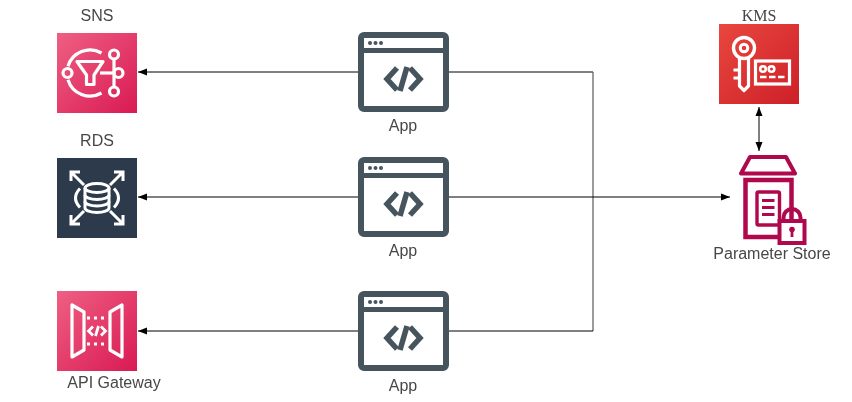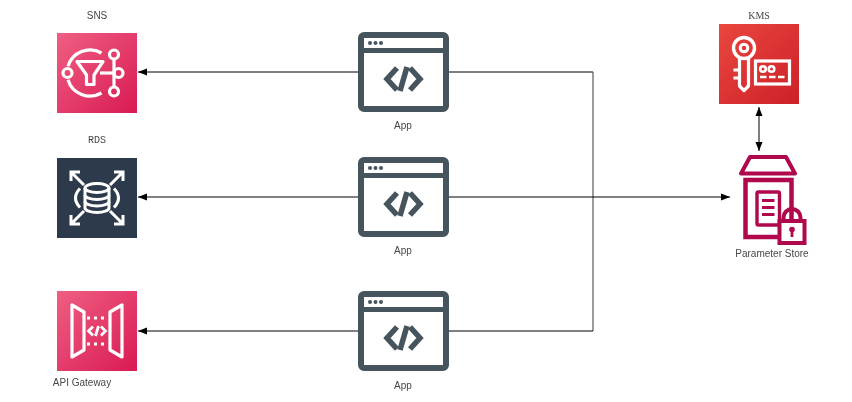--- a/index.html
+++ b/index.html
@@ -3,21 +3,21 @@
 <meta charset="utf-8">
 <style>
   html,body{margin:0;padding:0;background:#fff;}
   #canvas{
     position:relative;width:852px;height:402px;background:var(--canvas,#fff);
     font-family:"Liberation Sans", sans-serif;overflow:hidden;
   }
   .abs{position:absolute;}
   .label{
     position:absolute;transform:translateX(-50%);white-space:nowrap;
-    font-size:10px;color:var(--label,#474747);line-height:14px;text-align:center;
+    font-size:16px;color:var(--label,#474747);line-height:14px;text-align:center;
   }
   .grad-pink{background:linear-gradient(135deg,var(--pink-light,#ef5f83),var(--pink-dark,#d91a53));}
   .grad-red{background:linear-gradient(135deg,var(--red-light,#e9473f),var(--red-dark,#cd2028));}
   .bg-navy{background:var(--navy,#2c3a4b);}
   .iconbox{width:80px;height:80px;}
   svg{display:block;}
   #wires{position:absolute;left:0;top:0;pointer-events:none;}
 </style>
 </head>
 <body>
@@ -50,21 +50,21 @@
         <path d="M20,28.5 L46,28.5 L37,42 L37,51.5 L29.5,51.5 L29.5,42 Z" stroke-linejoin="round"></path>
         <line x1="43" y1="40" x2="56" y2="40"></line>
         <line x1="57" y1="26.5" x2="57" y2="53.5"></line>
         <circle cx="57" cy="21.5" r="4.5"></circle>
         <circle cx="61.5" cy="40" r="4.5"></circle>
         <circle cx="57" cy="58.5" r="4.5"></circle>
       </g>
     </svg>
   </div>
 
-  <div class="label" style="left:97px;top:134px;font-family:Liberation Mono, monospace;">RDS</div>
+  <div class="label" style="left:97px;top:134px;">RDS</div>
   <div class="abs iconbox bg-navy" style="left:57px;top:158px;">
     <svg width="80" height="80" viewBox="0 0 80 80">
       <g stroke="#fff" stroke-width="3" fill="none">
         <path d="M27,27 L14,14 M14,23 L14,14 L23,14"></path>
         <path d="M53,27 L66,14 M57,14 L66,14 L66,23"></path>
         <path d="M27,53 L14,66 M14,57 L14,66 L23,66"></path>
         <path d="M53,53 L66,66 M66,57 L66,66 L57,66"></path>
         <ellipse cx="40" cy="30" rx="12" ry="4.5"></ellipse>
         <path d="M28,30 L28,50 M52,30 L52,50"></path>
         <path d="M28,50 A12,4.5 0 0 0 52,50"></path>
@@ -82,21 +82,21 @@
         <path d="M15,14 L15,66 L27,59 L27,21 Z" stroke-width="3.2" stroke-linejoin="round"></path>
         <path d="M65,14 L65,66 L53,59 L53,21 Z" stroke-width="3.2" stroke-linejoin="round"></path>
         <path d="M30,27 L50,27" stroke-width="3" stroke-dasharray="3 4"></path>
         <path d="M30,53 L50,53" stroke-width="3" stroke-dasharray="3 4"></path>
         <path d="M36,35.5 L31.5,40 L36,44.5" stroke-width="2.8"></path>
         <path d="M44,35.5 L48.5,40 L44,44.5" stroke-width="2.8"></path>
         <path d="M38.5,45 L41.5,35" stroke-width="2.8"></path>
       </g>
     </svg>
   </div>
-  <div class="label" style="left:82px;top:376px;">API Gateway</div>
+  <div class="label" style="left:114px;top:376px;">API Gateway</div>
 
   <div class="abs" style="left:358px;top:32px;">
     <svg width="91" height="80" viewBox="0 0 91 80">
       <rect x="3" y="3" width="85" height="74" rx="3" fill="#fff" stroke="#46545e" stroke-width="6"></rect>
       <rect x="6" y="16" width="79" height="5" fill="#46545e"></rect>
       <circle cx="12" cy="11" r="2" fill="#46545e"></circle>
         <circle cx="17.5" cy="11" r="2" fill="#46545e"></circle>
         <circle cx="23" cy="11" r="2" fill="#46545e"></circle>
       <g stroke="#46545e" stroke-width="5.5" fill="none">
         <path d="M39,36 L29,47 L39,58"></path>

